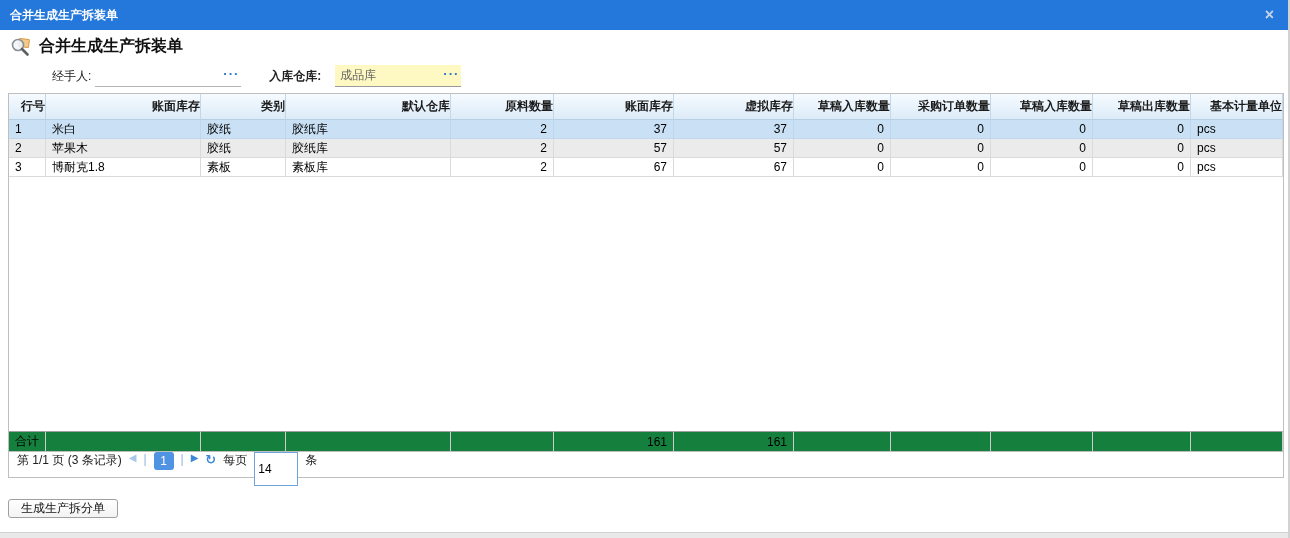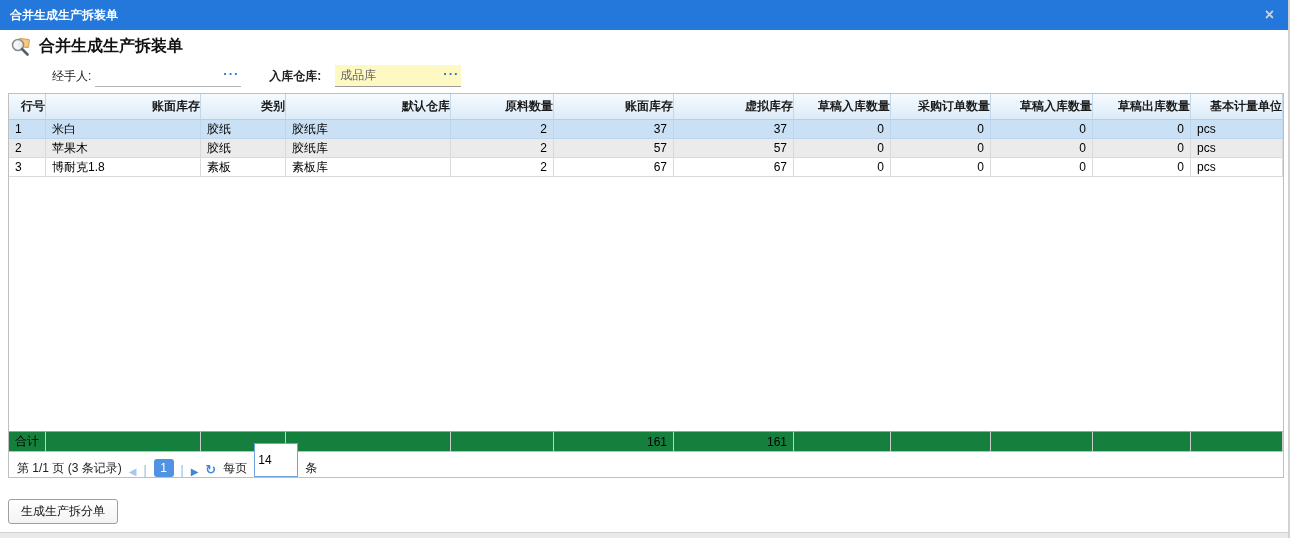--- a/index.html
+++ b/index.html
@@ -34,31 +34,31 @@
   tbody td { height:19px; border-right:1px solid #dadada; border-bottom:1px solid #dadada;
              overflow:hidden; white-space:nowrap; color:#000; padding:0 6px; }
   tr.selected td { background:#c9e0f5; border-right:1px solid #c0d6ec; border-bottom:1px solid #c0d6ec; }
   tr.alt td { background:#ebebeb; }
   .al-left { text-align:left; } .al-right { text-align:right; }
   .filler { flex:1; background:#fff; }
   
   .totals td { height:21px; background:#15803d; border-right:1px solid #cccccc; border-bottom:1px solid #bdbdbd;
                border-top:1px solid #9f9f9f; padding:0 6px; color:#000; overflow:hidden; white-space:nowrap; }
   
-  .pager { height:25px; display:flex; align-items:flex-end; gap:7px; padding:0 8px; font-size:12px; color:#222; background:#fff; }
+  .pager { height:25px; display:flex; align-items:flex-start; gap:7px; padding:0 8px; font-size:12px; color:#222; background:#fff; }
   .pager .arrow { font-size:10px; cursor:pointer; }
   .pager .arrow.prev { color:#a9c7e8; }
   .pager .arrow.next { color:#3e86d8; }
   .pager .sep { color:#8fb4dd; }
   .pager .pagebox { min-width:20px; height:18px; background:#4f93e2; border-radius:3px; color:#fff;
                     display:flex; align-items:center; justify-content:center; padding:0 4px; cursor:pointer; }
   .pager .refresh { color:#3e86d8; font-size:13px; font-weight:bold; cursor:pointer; }
   .pager input.per { width:44px; height:18px; border:1px solid #6ea3dc; font-size:12px; padding:16px 3px; font-family:inherit; color:#000; }
   
-  .footer-btn { position:absolute; top:499px; left:8px; height:25px; padding:0 12px; font-size:12px; color:#111;
+  .footer-btn { position:absolute; top:499px; left:8px; height:19px; padding:0 12px; font-size:12px; color:#111;
                 background:linear-gradient(#ffffff,#f3f3f3); border:1px solid #9f9f9f; border-radius:3px; cursor:pointer; font-family:inherit; }
   .bottom-strip { position:absolute; left:0; right:0; bottom:0; height:6px; background:#e9e9e9; border-top:1px solid #d2d2d2; }
 </style>
 </head>
 <body>
 
 <div class="dialog">
 
   <div class="titlebar">
     <span class="t">合并生成生产拆装单</span>

